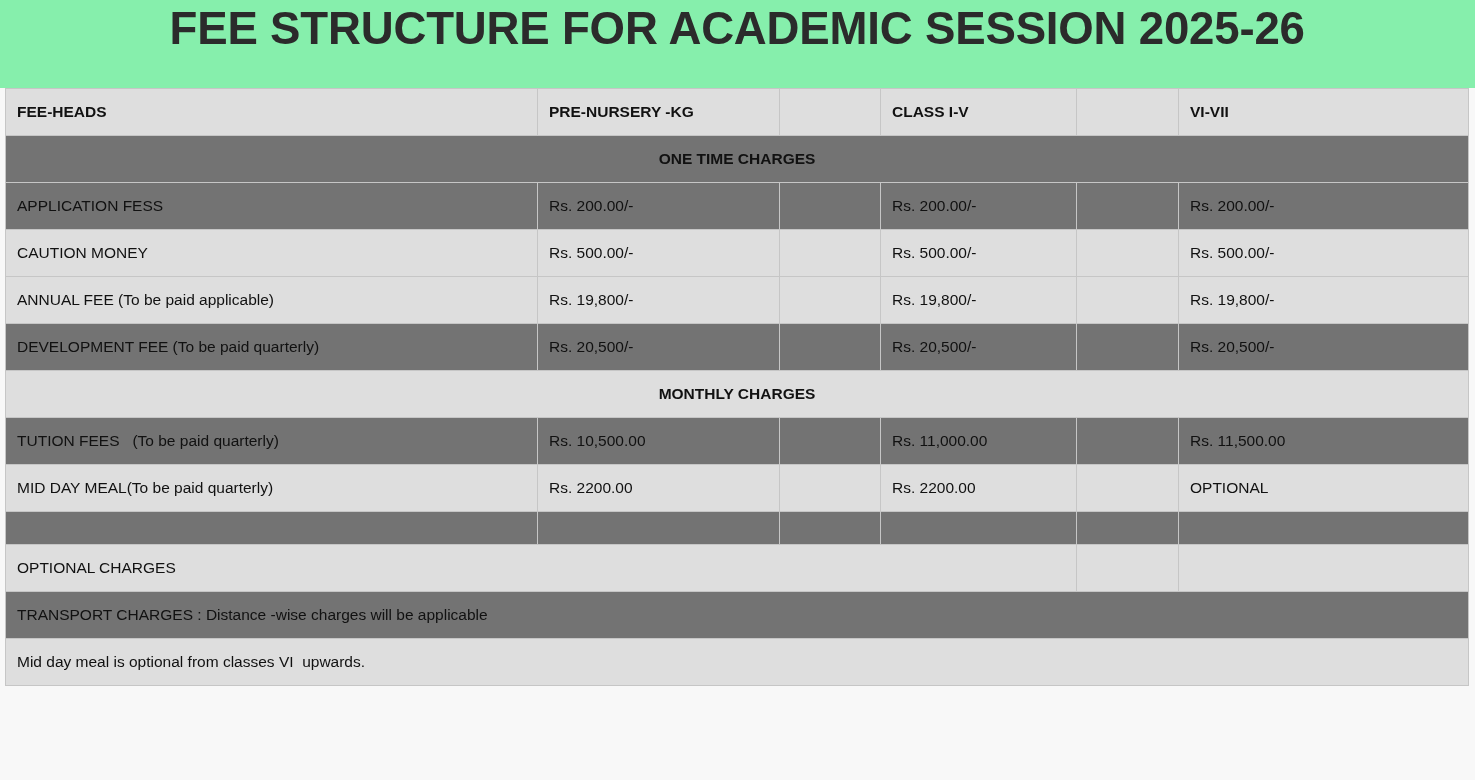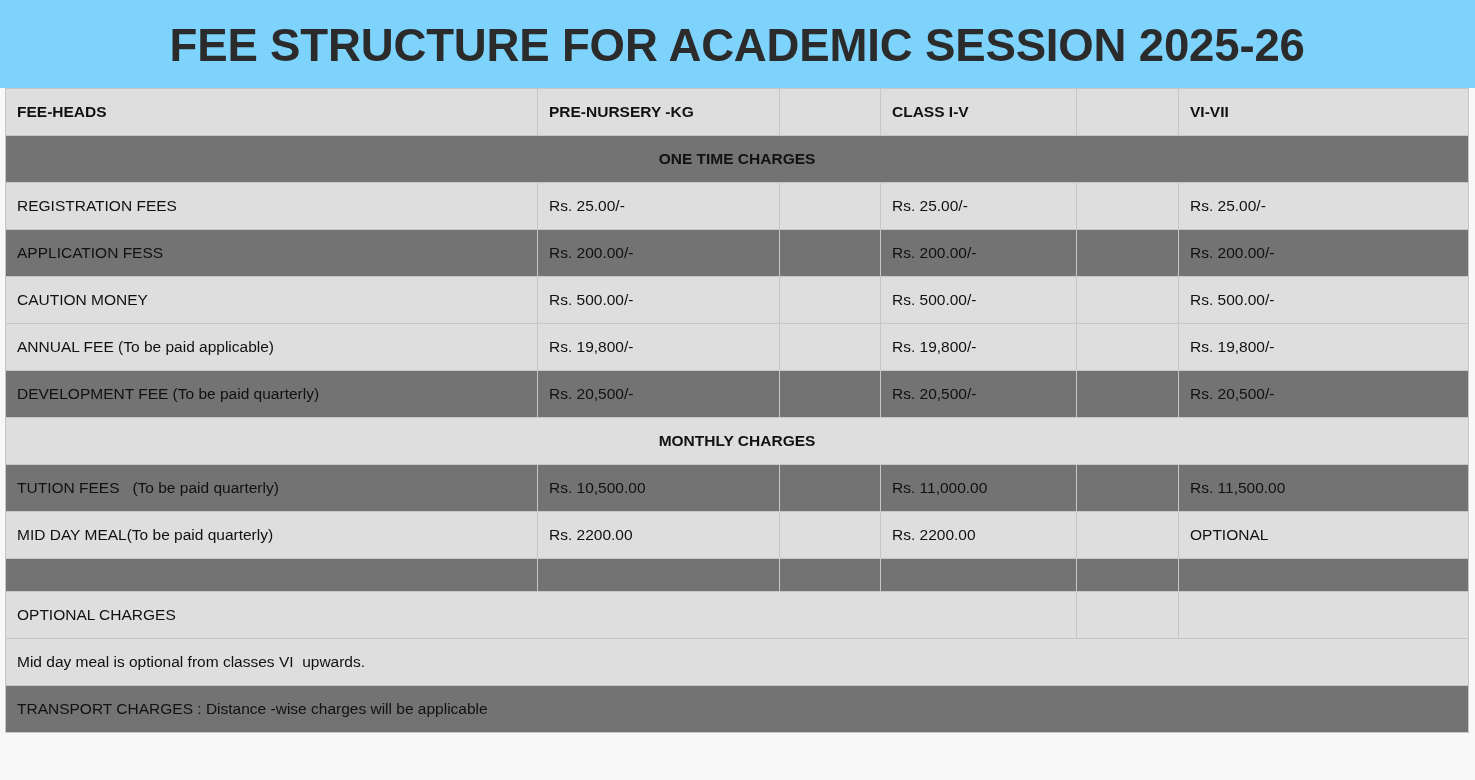--- a/index.html
+++ b/index.html
@@ -20,23 +20,23 @@
     width: 1475px;
     height: 780px;
     position: relative;
     background: #f8f8f8;
     box-sizing: border-box;
   }
 
   
   .title-band {
     height: 88px;
-    background: #7dd3fc;
+    background: #86efac;
     display: flex;
-    align-items: center;
+    align-items: flex-start;
     justify-content: center;
     padding: 0 0;
     box-sizing: border-box;
   }
   .title-text {
     font-family: "Liberation Sans Narrow", "Liberation Sans", sans-serif;
     font-size: 47px;
     font-weight: 700;
     letter-spacing: -0.2px;
     color: #2b2b2b;
@@ -133,28 +133,20 @@
         <td>PRE-NURSERY -KG</td>
         <td></td>
         <td>CLASS I-V</td>
         <td></td>
         <td>VI-VII</td>
       </tr>
 
       <tr class="section-row light">
         <td colspan="6">ONE TIME CHARGES</td>
       </tr>
-      <tr class="data-row shade">
-        <td>REGISTRATION FEES</td>
-        <td>Rs. 25.00/-</td>
-        <td></td>
-        <td>Rs. 25.00/-</td>
-        <td></td>
-        <td>Rs. 25.00/-</td>
-      </tr>
       <tr class="data-row light">
         <td>APPLICATION FESS</td>
         <td>Rs. 200.00/-</td>
         <td></td>
         <td>Rs. 200.00/-</td>
         <td></td>
         <td>Rs. 200.00/-</td>
       </tr>
       <tr class="data-row shade">
         <td>CAUTION MONEY</td>
@@ -210,23 +202,23 @@
         <td></td>
         <td></td>
       </tr>
 
       <tr class="optional-head">
         <td colspan="4">OPTIONAL CHARGES</td>
         <td></td>
         <td></td>
       </tr>
 
+      <tr class="note-row light">
+        <td colspan="6"><span class="bold">TRANSPORT CHARGES</span><span class="normal"> : Distance -wise charges will be applicable</span></td>
+      </tr>
       <tr class="note-row shade">
         <td colspan="6"><span class="normal">Mid day meal is optional from classes VI  upwards.</span></td>
       </tr>
-      <tr class="note-row light">
-        <td colspan="6"><span class="bold">TRANSPORT CHARGES</span><span class="normal"> : Distance -wise charges will be applicable</span></td>
-      </tr>
 
     </tbody>
   </table>
 
 </div>
 
 </body></html>

